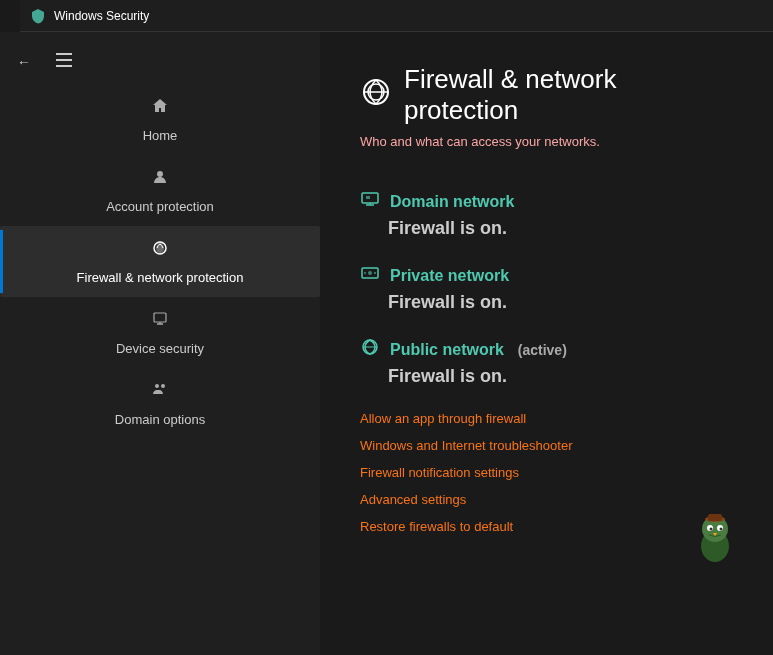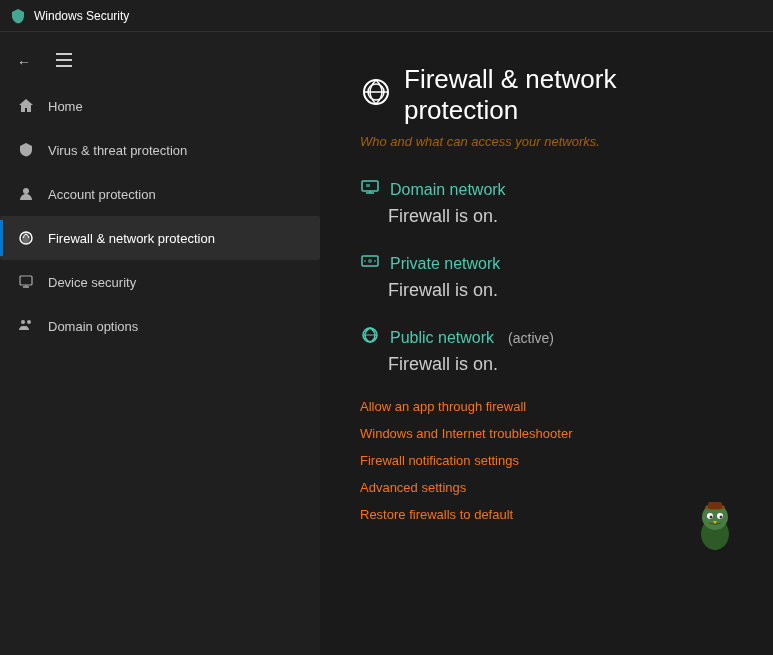--- a/index.html
+++ b/index.html
@@ -16,20 +16,21 @@
     
     .title-bar {
       background: #1e1e1e;
       height: 32px;
       display: flex;
       align-items: center;
       padding: 0 10px;
       gap: 8px;
       border-bottom: 1px solid #333;
       flex-shrink: 0;
+      margin-left: 20px;
     }
     .title-bar-icon {
       width: 16px;
       height: 16px;
       display: flex;
       align-items: center;
       justify-content: center;
     }
     .title-bar-text {
       color: #fff;
@@ -95,20 +96,21 @@
     .nav-item {
       display: flex;
       align-items: center;
       padding: 12px 16px;
       gap: 12px;
       cursor: pointer;
       color: #ccc;
       font-size: 13px;
       border-radius: 2px;
       position: relative;
+      flex-direction: column;
     }
     .nav-item.active {
       background: #2d2d2d;
       color: #fff;
     }
     .nav-item.active::before {
       content: '';
       position: absolute;
       left: 0;
       top: 4px;
@@ -146,29 +148,29 @@
     .page-header-icon {
       font-size: 28px;
       color: #fff;
     }
     .page-title {
       font-size: 26px;
       color: #fff;
       font-weight: 300;
     }
     .page-subtitle {
-      color: #a16207;
+      color: #fca5a5;
       font-size: 13px;
-      margin-bottom: 28px;
-      font-style: italic;
+      margin-bottom: 40px;
     }
 
     
     .network-card {
       margin-bottom: 24px;
+      font-weight: bold;
     }
     .network-card-header {
       display: flex;
       align-items: center;
       gap: 10px;
       margin-bottom: 4px;
     }
     .network-card-icon {
       font-size: 18px;
       color: #4ec9b0;
@@ -238,28 +240,20 @@
 
     <div class="nav-item">
       <div class="nav-icon">
         <svg width="16" height="16" viewBox="0 0 16 16" fill="#aaa">
           <path d="M8 1L1 7h2v7h4v-4h2v4h4V7h2L8 1z"></path>
         </svg>
       </div>
       <span class="nav-label">Home</span>
     </div>
 
-    <div class="nav-item">
-      <div class="nav-icon">
-        <svg width="16" height="16" viewBox="0 0 16 16" fill="#aaa">
-          <path d="M8 1L2 4v4c0 3.5 2.5 5.5 6 6.5C14 13.5 14 8 14 8V4L8 1z"></path>
-        </svg>
-      </div>
-      <span class="nav-label">Virus &amp; threat protection</span>
-    </div>
 
     <div class="nav-item">
       <div class="nav-icon">
         <svg width="16" height="16" viewBox="0 0 16 16" fill="#aaa">
           <circle cx="8" cy="5" r="3"></circle>
           <path d="M2 14c0-3.3 2.7-6 6-6s6 2.7 6 6H2z"></path>
         </svg>
       </div>
       <span class="nav-label">Account protection</span>
     </div>

